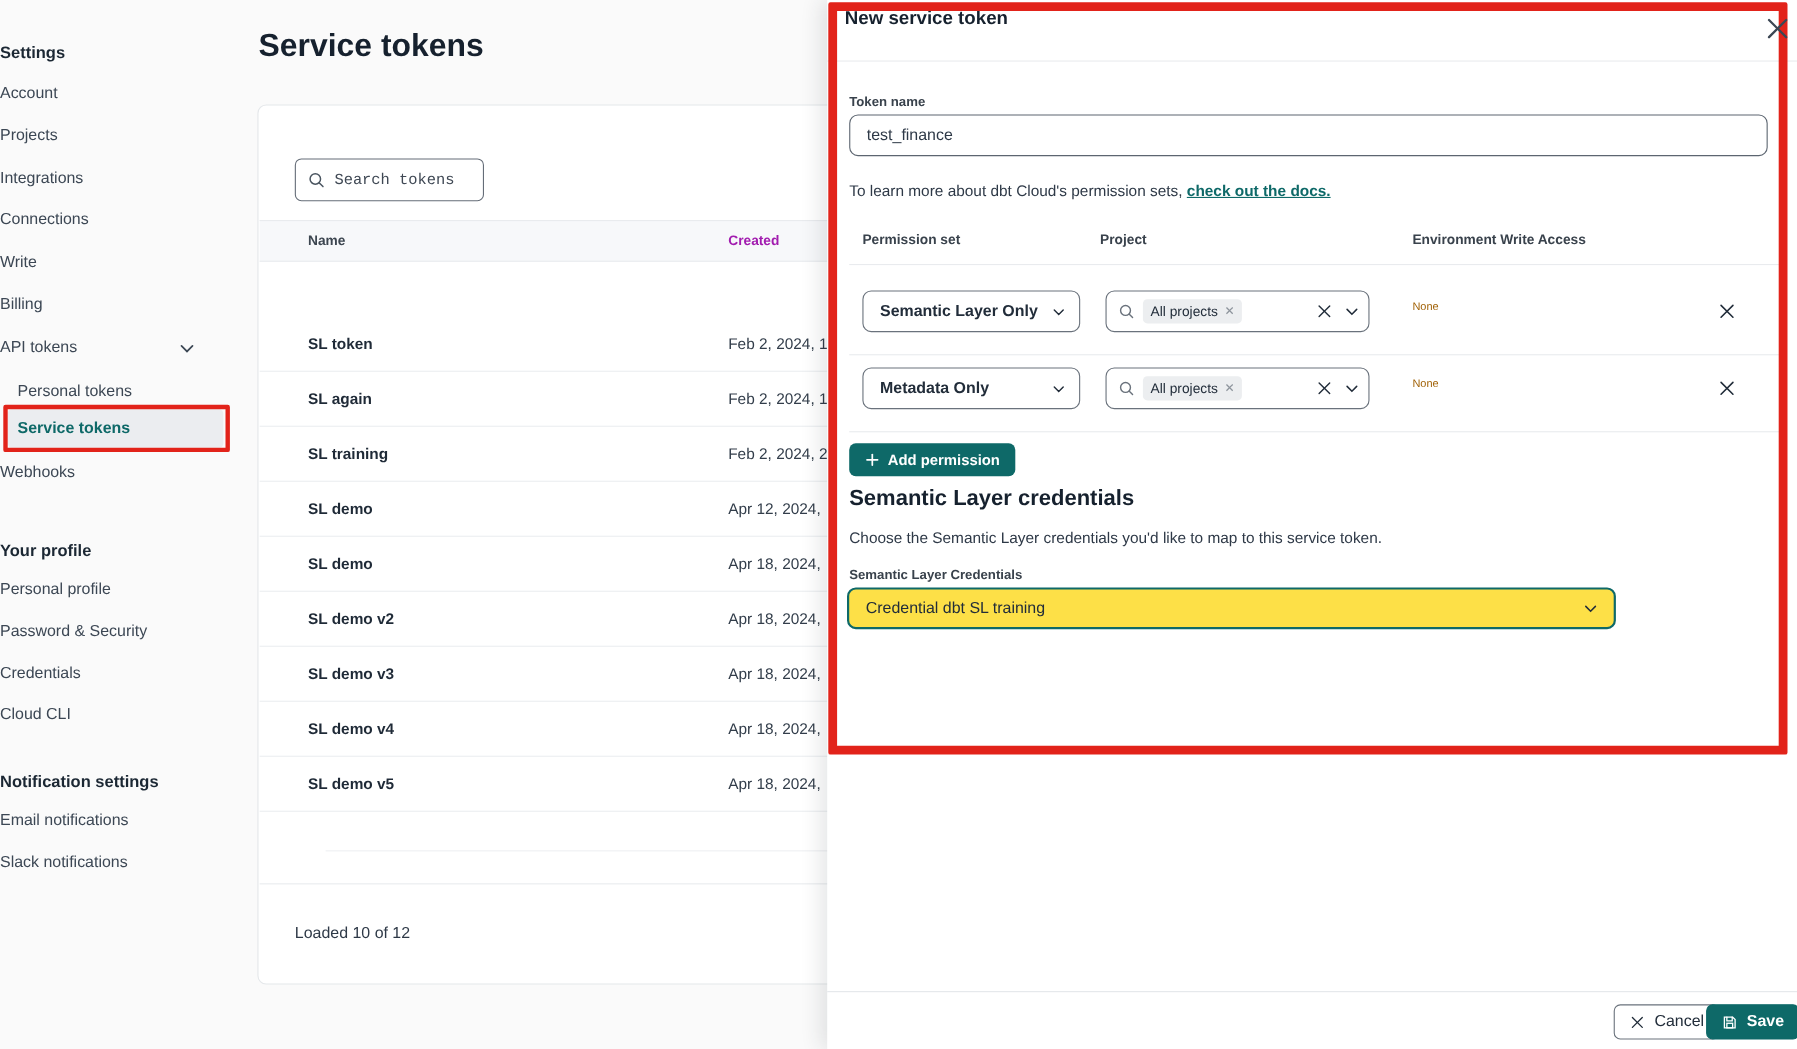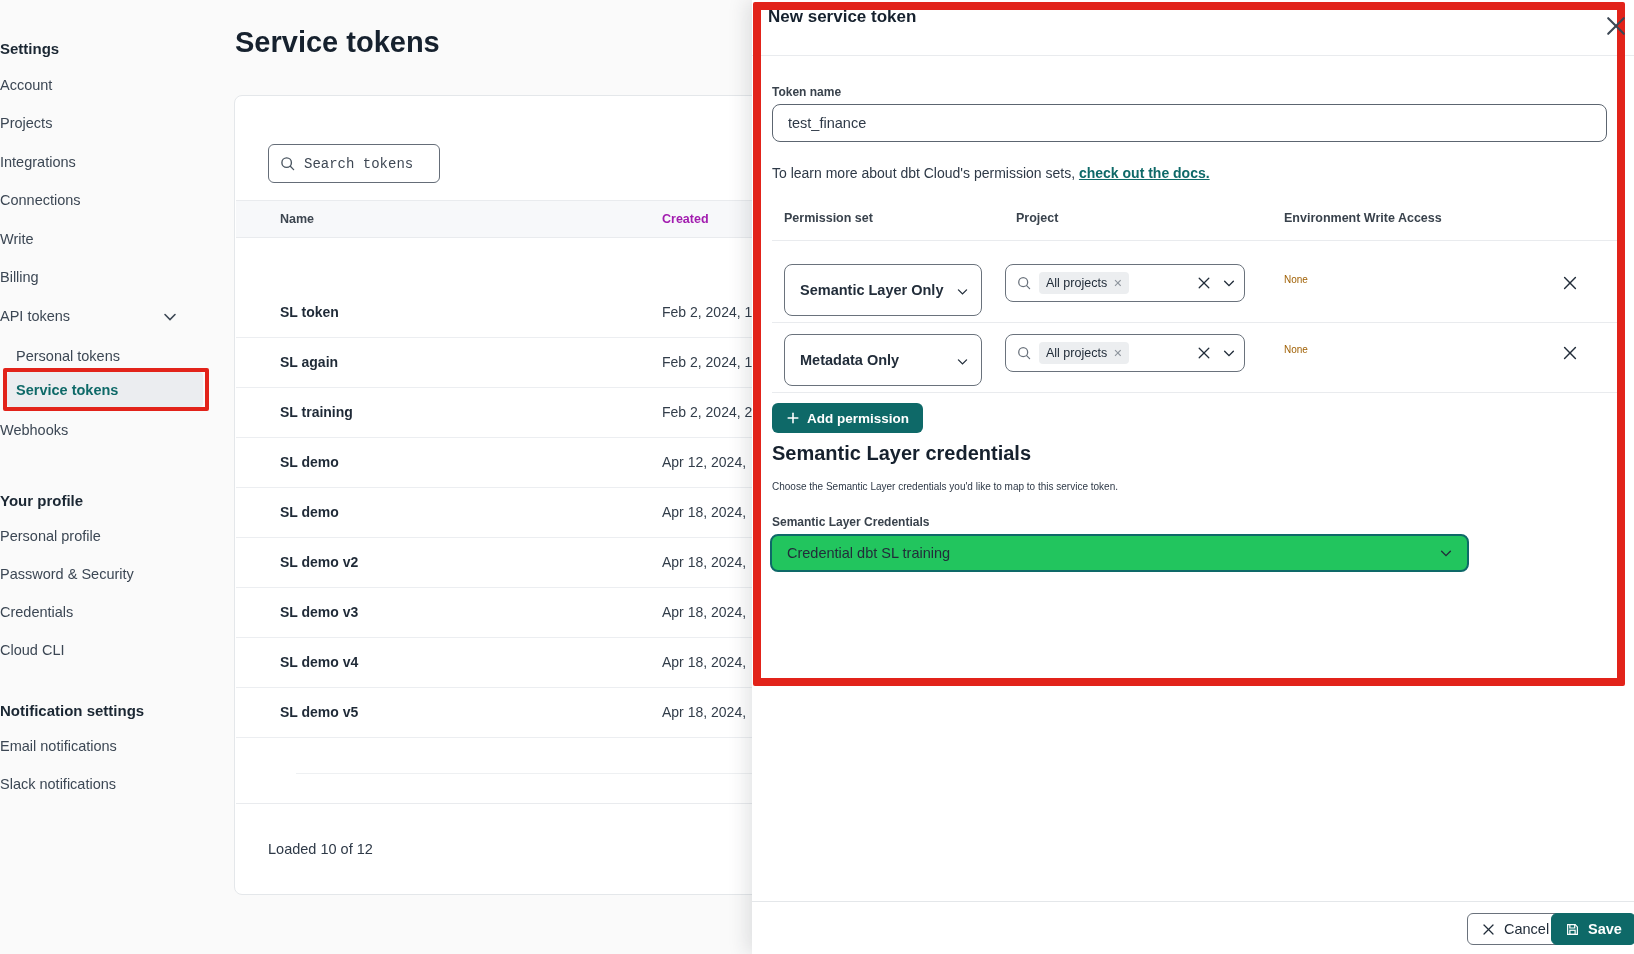--- a/index.html
+++ b/index.html
@@ -53,21 +53,21 @@
   .drawer-hdiv { position:absolute; left:0; right:0; top:55px; border-bottom:1px solid #e9ebee; }
   .field-label { position:absolute; font-size:12px; font-weight:bold; color:#39424c; }
   .token-input { position:absolute; left:20px; top:104px; width:835px; height:38px;
     border:1px solid #5c6570; border-radius:8px; font-size:14.5px; color:#2e3947; padding:0 15px;
     font-family:inherit; background:#fff; outline:none; }
   .docs-line { position:absolute; left:20px; top:165px; font-size:14px; color:#2e3947; }
   .docs-line a { color:#0e6968; font-weight:bold; text-decoration:underline; cursor:pointer; }
 
   .grid-head { position:absolute; top:211px; font-size:12.5px; font-weight:bold; color:#39424c; }
   .grid-div { position:absolute; left:20px; right:14px; border-bottom:1px solid #e9ebee; }
-  .perm-select { position:absolute; left:32px; width:198px; height:52px; border:1px solid #6a727c;
+  .perm-select { position:absolute; left:32px; width:198px; height:38px; border:1px solid #6a727c;
     border-radius:8px; background:#fff; display:flex; align-items:center; justify-content:space-between;
     padding:0 12px 0 15px; cursor:pointer; }
   .perm-select .val { font-size:14.5px; font-weight:bold; color:#222d3a; }
   .proj-select { position:absolute; left:253px; width:240px; height:38px; border:1px solid #6a727c;
     border-radius:8px; background:#fff; display:flex; align-items:center; padding:0 8px 0 10px; cursor:pointer; }
   .proj-select .icon { width:16px; height:16px; color:#6a727c; flex:0 0 auto; }
   .chip { background:#eceef0; border-radius:4px; font-size:12.5px; color:#222d3a; padding:4px 7px;
     margin-left:7px; white-space:nowrap; display:flex; align-items:center; gap:6px; }
   .chip .chip-x { color:#8d949c; font-size:11px; cursor:pointer; line-height:1; }
   .proj-clear { margin-left:auto; width:16px; height:16px; color:#222d3a; cursor:pointer; }
@@ -75,23 +75,23 @@
   .none-val { position:absolute; left:532px; font-size:10px; color:#a16207; }
   .row-x { position:absolute; left:809px; width:18px; height:18px; color:#222d3a; cursor:pointer; }
   .icon-line { stroke:currentColor; stroke-width:1.6; fill:none; stroke-linecap:round; }
 
   .add-btn { position:absolute; left:20px; top:403px; height:30px; background:#0e6968; color:#fff;
     border:none; border-radius:6px; font-size:13.5px; font-weight:bold; display:flex; align-items:center;
     gap:7px; padding:0 14px; cursor:pointer; font-family:inherit; }
   .add-btn .icon { width:14px; height:14px; }
 
   .section-heading { position:absolute; left:20px; top:442px; font-size:20px; font-weight:bold; color:#16212e; }
-  .section-desc { position:absolute; left:20px; top:481px; font-size:10px; color:#2e3947; }
+  .section-desc { position:absolute; left:20px; top:481px; font-size:14px; color:#2e3947; }
   .cred-select { position:absolute; left:18px; top:534px; width:699px; height:38px;
-    border:2px solid #0e6968; border-radius:8px; background:#22c55e; display:flex; align-items:center;
+    border:2px solid #0e6968; border-radius:8px; background:#fde047; display:flex; align-items:center;
     justify-content:space-between; padding:0 14px 0 15px; cursor:pointer; }
   .cred-select .val { font-size:14.5px; color:#222d3a; }
   .cred-select .icon { width:14px; height:14px; color:#222d3a; }
 
   .drawer-footer-div { position:absolute; left:0; right:0; top:901px; border-top:1px solid #e4e7ea; }
   .btn { position:absolute; top:913px; height:32px; border-radius:6px; font-size:14.5px;
     display:flex; align-items:center; gap:8px; padding:0 13px; cursor:pointer; font-family:inherit; }
   .btn .icon { width:15px; height:15px; }
   .btn-cancel { left:715px; background:#fff; border:1px solid #6a727c; color:#222d3a; }
   .btn-save { left:799px; background:#0e6968; border:1px solid #0e6968; color:#fff; font-weight:bold; }
@@ -204,21 +204,21 @@
   <div class="drawer-hdiv"></div>
 
   <label class="field-label" style="left:20px; top:85px;">Token name</label>
   <input class="token-input" type="text" value="test_finance" style="">
 
   <div class="docs-line">
     <span>To learn more about dbt Cloud's permission sets, </span><a>check out the docs.</a>
   </div>
 
   <span class="grid-head" style="left:32px;">Permission set</span>
-  <span class="grid-head" style="left:264px;">Project</span>
+  <span class="grid-head" style="left:248px;">Project</span>
   <span class="grid-head" style="left:532px;">Environment Write Access</span>
   <div class="grid-div" style="top:240px"></div>
 
   <div class="perm-select" style="top:264px">
     <span class="val">Semantic Layer Only</span>
     <span style="width:13px;height:13px;color:#222d3a;">
       <svg viewBox="0 0 16 16" width="13" height="13">
           <polyline class="icon-line" points="3,6 8,11 13,6"></polyline>
         </svg>
     </span>

